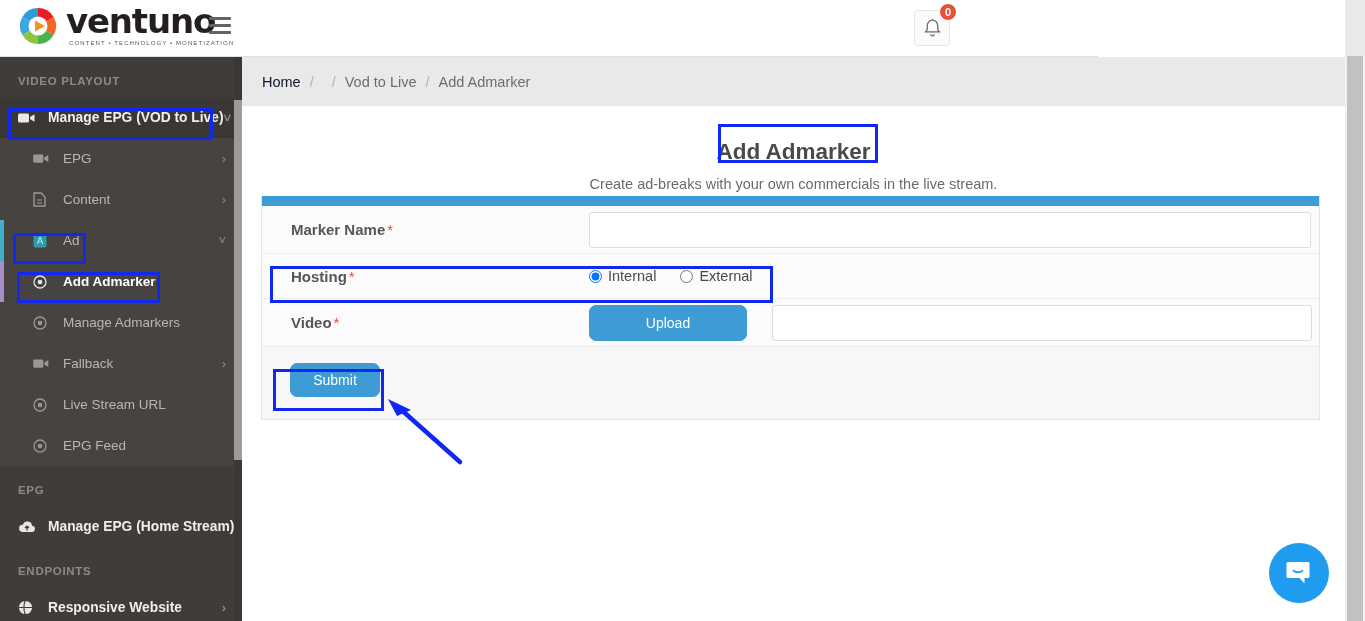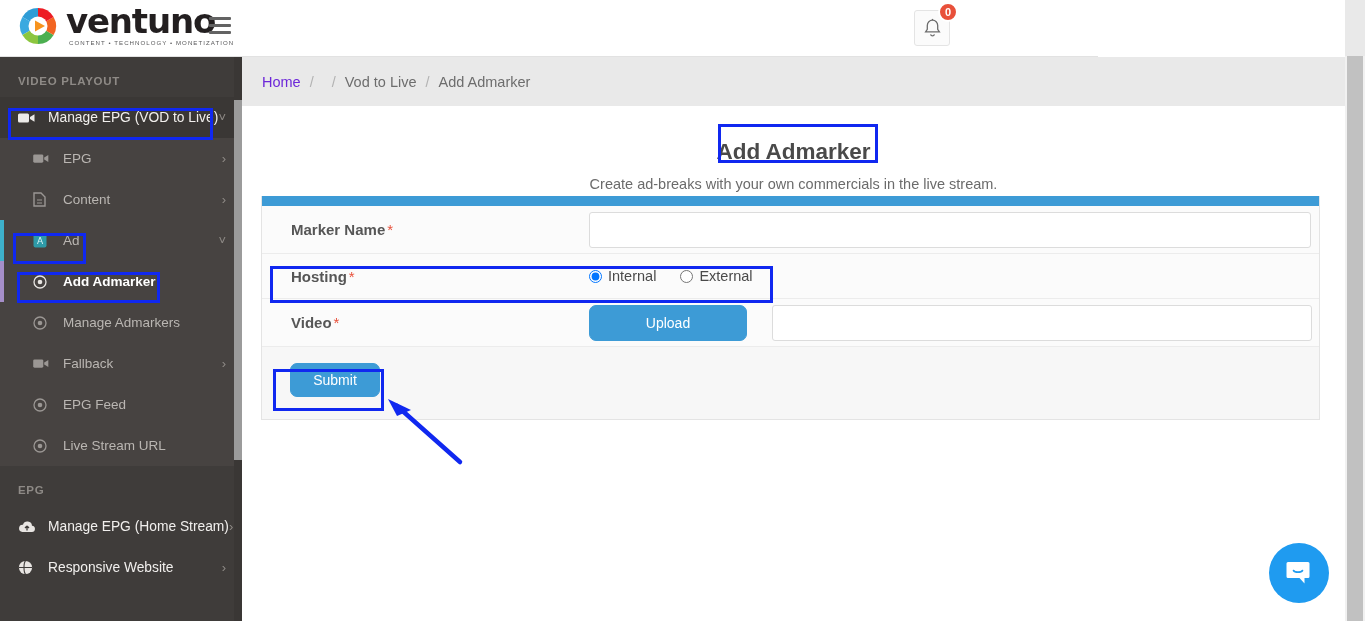--- a/index.html
+++ b/index.html
@@ -75,21 +75,21 @@
   }
   .nav-item .ic {
     width: 19px; margin-right: 11px; display: flex;
     align-items: center; justify-content: flex-start; flex: none;
     color: #9b9794;
   }
   .nav-item .lbl { flex: 1; white-space: nowrap; }
   .nav-item .caret {
     color: #8e8a86; font-size: 13px; margin-right: 16px; line-height: 1;
   }
-  .nav-item.top-level { font-weight: normal; color: #f1efed; font-size: 13.8px; }
+  .nav-item.top-level { font-weight: bold; color: #f1efed; font-size: 13.8px; }
   .nav-item.sub { padding-left: 33px; color: #bab6b2; }
   .nav-item.sub .ic { color: #9b9794; }
   .nav-item.active-open { background: #3a3735; }
   .nav-item.sub.shaded { background: #474341; }
   .nav-item.bar-cyan::before {
     content: ""; position: absolute; left: 0; top: 0; width: 4px; height: 100%;
     background: #3eb0ca;
   }
   .nav-item.bar-purple::before {
     content: ""; position: absolute; left: 0; top: 0; width: 4px; height: 100%;
@@ -109,21 +109,21 @@
   
   #main {
     position: absolute; left: 242px; top: 57px;
     width: 1103px; height: 564px;
     background: #ffffff; overflow: hidden;
   }
   #breadcrumb {
     height: 49px; background: #e9e9e9; display: flex; align-items: center;
     padding-left: 20px; font-size: 14.5px; color: #6d6d6d;
   }
-  #breadcrumb .crumb-link { color: #6d28d9; cursor: pointer; }
+  #breadcrumb .crumb-link { color: #0f172a; cursor: pointer; }
   #breadcrumb .sep { color: #b3b3b3; margin: 0 9px; }
   #breadcrumb .crumb { color: #6d6d6d; }
 
   #page-head { text-align: center; padding-top: 28px; }
   #page-title {
     display: inline-block; font-size: 22.5px; font-weight: bold;
     color: #4a4a4a; padding: 5px 14px;
   }
   #page-sub {
     font-size: 14.5px; color: #6b6b6b; margin-top: 6px;
@@ -322,50 +322,51 @@
         <span class="caret">›</span>
       </div>
 
       <div class="nav-item sub">
         <span class="ic">
           <svg width="14" height="14" viewBox="0 0 14 14">
               <circle cx="7" cy="7" r="6" fill="none" stroke="#9b9794" stroke-width="1.3"></circle>
               <circle cx="7" cy="7" r="2.3" fill="#9b9794"></circle>
             </svg>
         </span>
-        <span class="lbl">EPG Feed</span>
+        <span class="lbl">Live Stream URL</span>
         <span class="caret"></span>
       </div>
 
       <div class="nav-item sub">
         <span class="ic">
           <svg width="14" height="14" viewBox="0 0 14 14">
               <circle cx="7" cy="7" r="6" fill="none" stroke="#9b9794" stroke-width="1.3"></circle>
               <circle cx="7" cy="7" r="2.3" fill="#9b9794"></circle>
             </svg>
         </span>
-        <span class="lbl">Live Stream URL</span>
+        <span class="lbl">EPG Feed</span>
         <span class="caret"></span>
       </div>
 
     </div>
 
     <div class="nav-section-title">EPG</div>
 
     <div class="nav-item top-level">
       <span class="ic">
         <svg width="18" height="14" viewBox="0 0 18 14">
             <path d="M4.4 12h9.3a3.1 3.1 0 0 0 .3-6.2A4.6 4.6 0 0 0 5 4.7 3.6 3.6 0 0 0 4.4 12z" fill="#e8e5e2"></path>
             <path d="M9 10.5V6m0 0L7 8m2-2l2 2" stroke="#3f3c3a" stroke-width="1.3" fill="none"></path>
           </svg>
       </span>
       <span class="lbl">Manage EPG (Home Stream)</span>
       <span class="caret">›</span>
     </div>
 
+    <div class="nav-section-title">ENDPOINTS</div>
 
     <div class="nav-item top-level">
       <span class="ic">
         <svg width="15" height="15" viewBox="0 0 15 15">
             <circle cx="7.5" cy="7.5" r="6.6" fill="#e8e5e2"></circle>
             <path d="M7.5 .9c-2 2-2 11.2 0 13.2M.9 7.5h13.2" stroke="#3f3c3a" stroke-width="1.1" fill="none"></path>
           </svg>
       </span>
       <span class="lbl">Responsive Website</span>
       <span class="caret">›</span>

